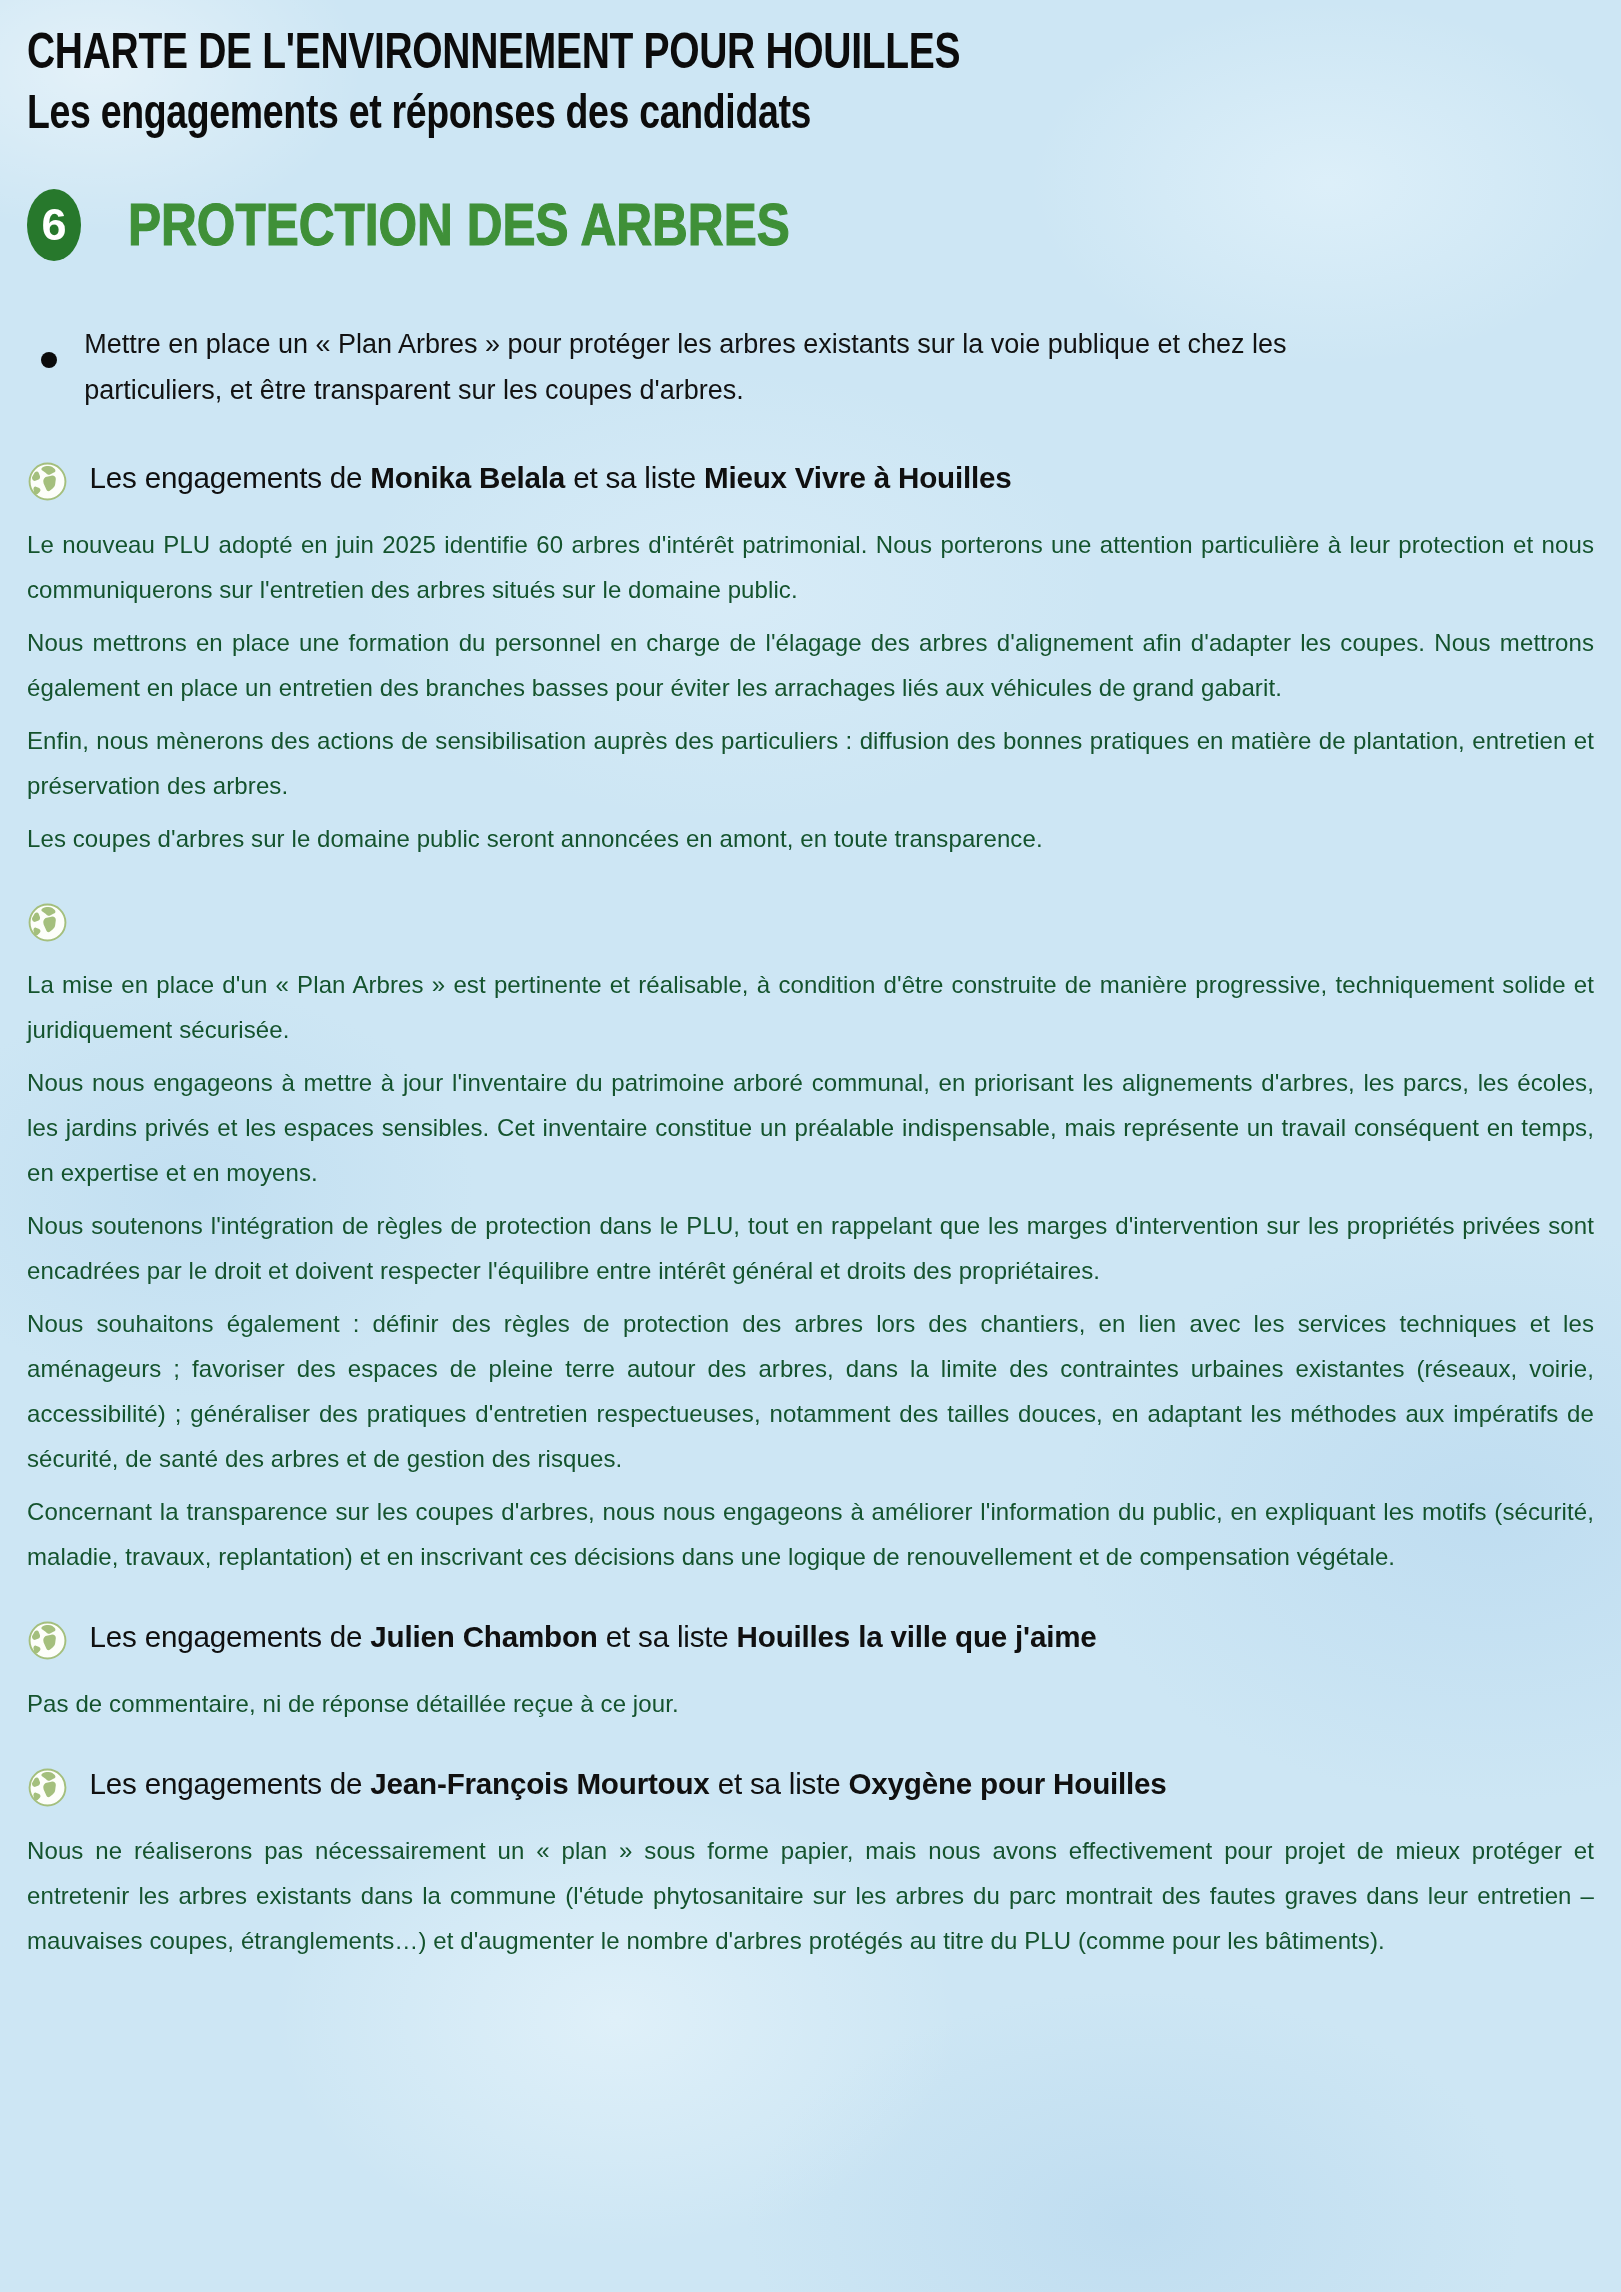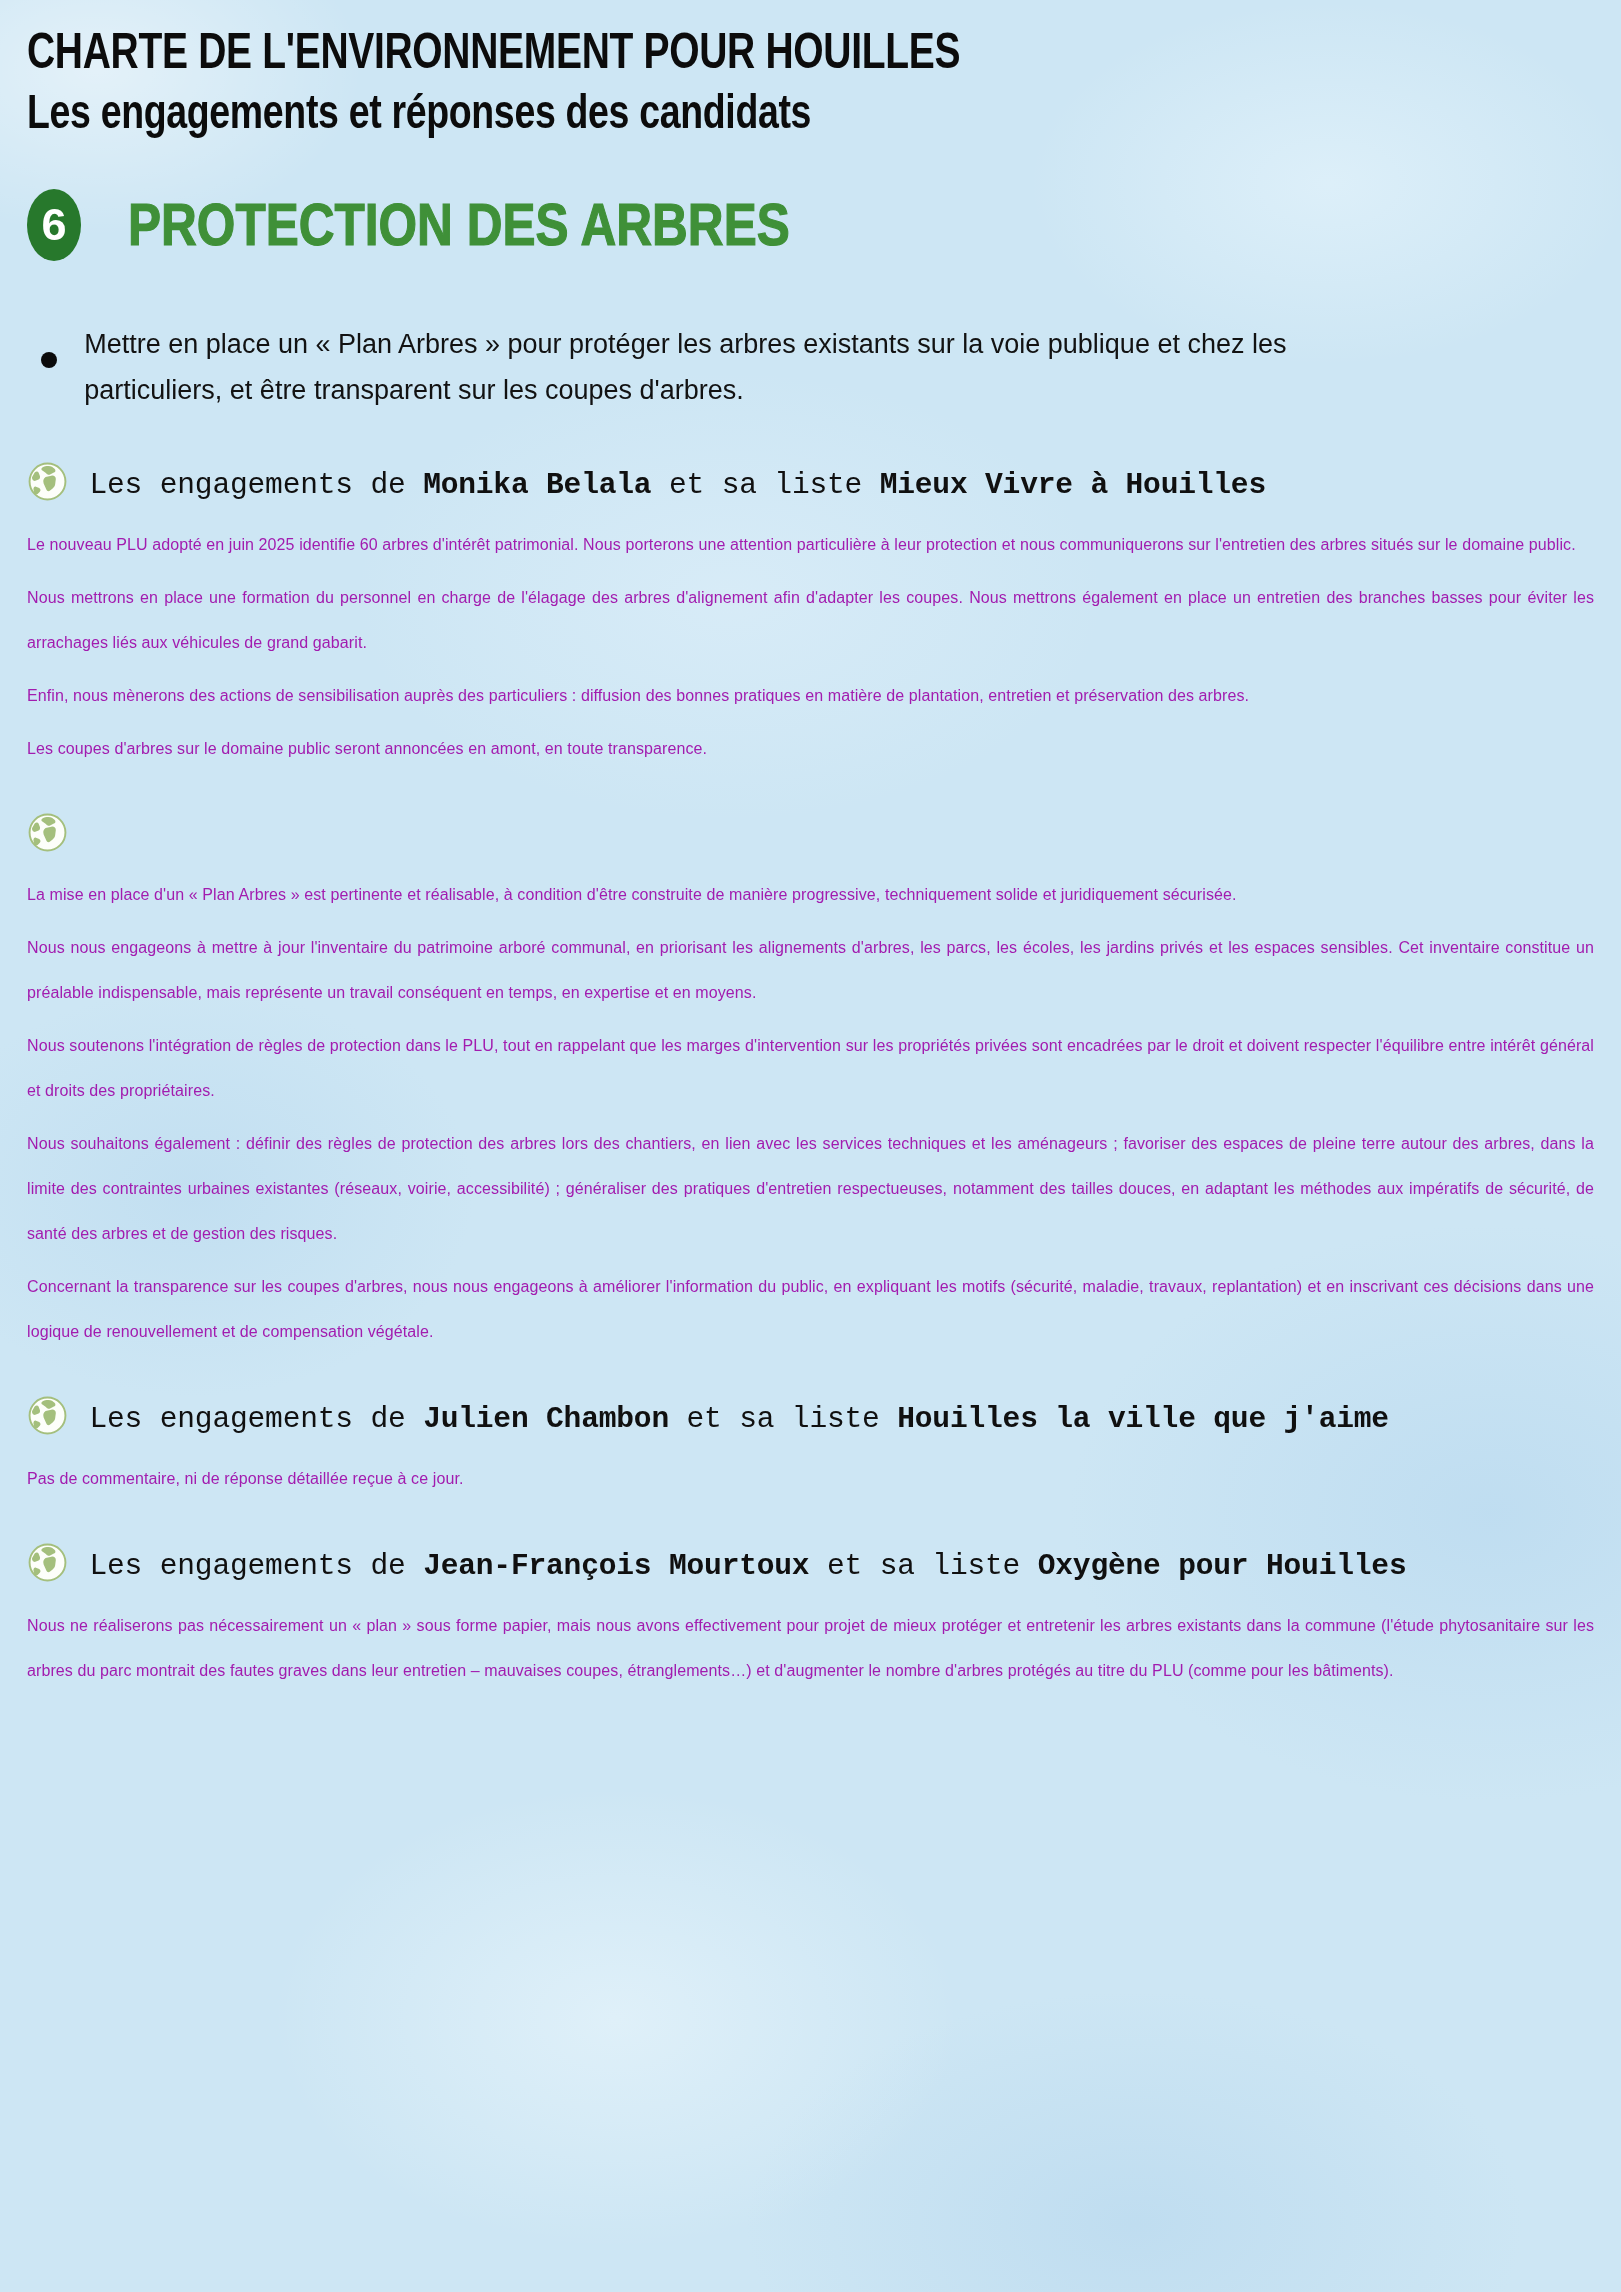--- a/index.html
+++ b/index.html
@@ -45,30 +45,30 @@
   }
   
   .bullet-row{display:flex;align-items:center;margin-top:45px;}
   .bullet-dot{width:16px;height:16px;border-radius:50%;background:#0b0b0b;flex:0 0 auto;margin-left:14.3px;}
   .bullet-text{
     margin:16px 0 0 27px;font-size:27px;line-height:1.68;max-width:1227px;color:#121212;
   }
   
   .candidate{margin-top:41px;}
   .candidate:first-of-type{margin-top:48px;}
-  .candidate-heading{display:flex;align-items:flex-end;font-family:Liberation Mono, monospace;}
+  .candidate-heading{display:flex;align-items:flex-start;}
   .globe{width:41px;height:41px;flex:0 0 auto;display:block;}
   .candidate-heading h3{
     margin:0 0 0 21.5px;font-size:29.6px;font-weight:400;color:#101010;white-space:nowrap;
     letter-spacing:-0.2px;
   }
   .candidate-heading h3 strong{font-weight:700;}
   .candidate-body{margin-top:19.7px;}
   .candidate-body p{
-    margin:0 0 8px 0;font-size:16px;line-height:45px;text-align:justify;color:#a21caf;
+    margin:0 0 8px 0;font-size:24px;line-height:45px;text-align:justify;color:#14532d;
     letter-spacing:0.1px;
   }
   .hidden-defs{position:absolute;width:0;height:0;overflow:hidden;}
 </style>
 </head>
 <body>
 
 <svg class="hidden-defs" aria-hidden="true">
   <defs>
     <g id="globe-g">

